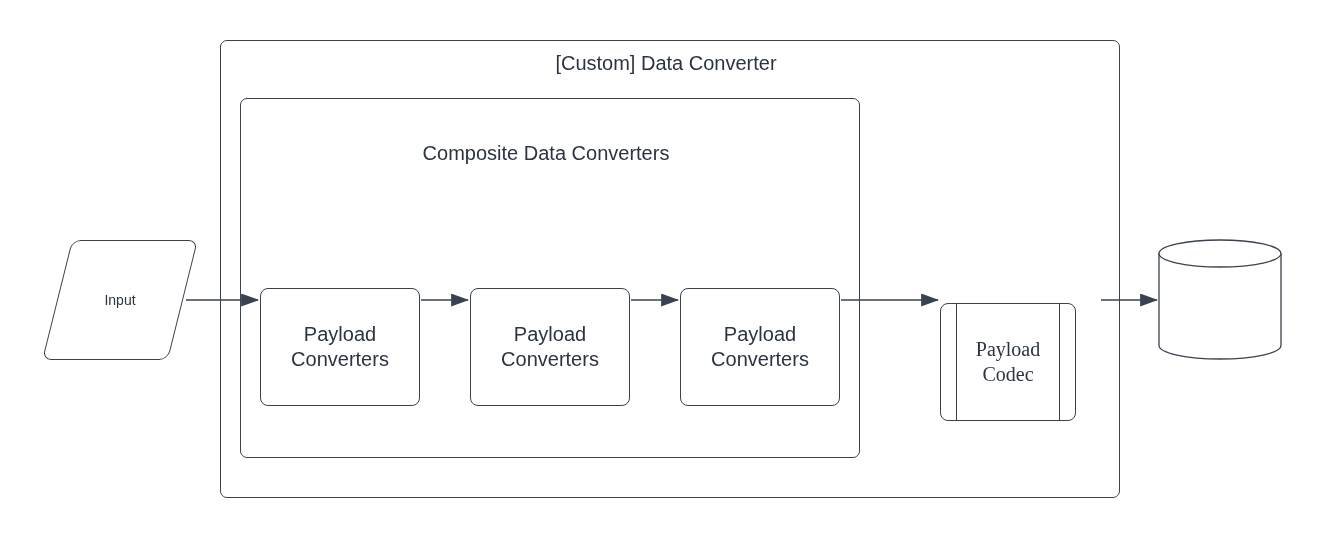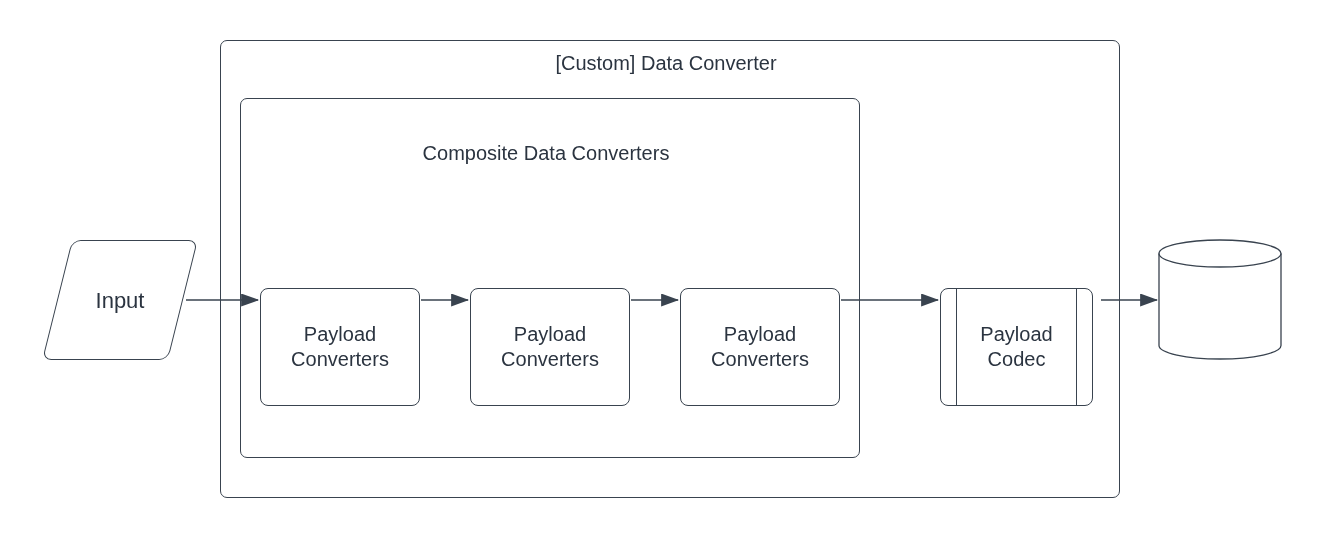--- a/index.html
+++ b/index.html
@@ -77,21 +77,21 @@
     border-radius: 9px;
     background: var(--fill);
     transform: skewX(-14deg);
   }
   .float-label {
     position: absolute;
     display: flex;
     align-items: center;
     justify-content: center;
     text-align: center;
-    font-size: 22px;
+    font-size: 14px;
     line-height: 25px;
     color: var(--text);
   }
   .input-label {
     left: 42px;
     top: 240px;
     width: 156px;
     height: 120px;
   }
   .storage-label {
@@ -135,21 +135,21 @@
   </div>
 
   <div class="node" style="left:470px; top:240px; width:160px; height:118px;">
     <span class="node-label">Payload Converters</span>
   </div>
 
   <div class="node" style="left:680px; top:240px; width:160px; height:118px;">
     <span class="node-label">Payload Converters</span>
   </div>
 
-  <div class="node" style="left:940px; top:240px; width:153px; height:118px;">
+  <div class="node" style="left:940px; top:255px; width:136px; height:118px;font-family:Liberation Serif, serif;">
     <div class="proc-bar left"></div>
     <div class="proc-bar right"></div>
     <span class="node-label codec-label">Payload Codec</span>
   </div>
 
   <div class="float-label storage-label">Cluster Storage</div>
 
   <svg class="overlay" viewBox="0 0 1320 540">
     <defs>
       <marker id="arrow" viewBox="0 0 14 10" refX="13" refY="5" markerWidth="14" markerHeight="10" orient="auto">

